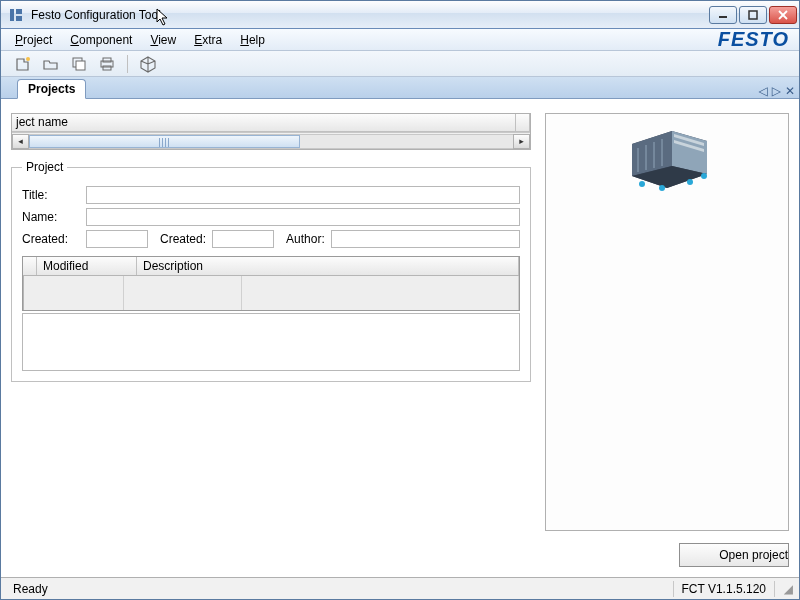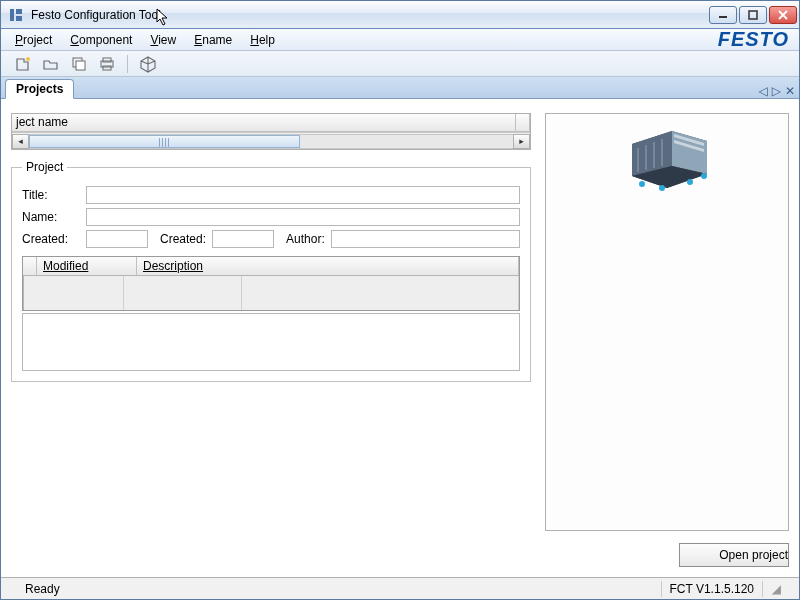--- a/index.html
+++ b/index.html
@@ -20,21 +20,21 @@
   .menubar .mitem { margin-right: 18px; color:#000; }
   .menubar .mitem .ul { text-decoration: underline; }
   .brand { margin-left:auto; margin-right:10px; font-weight:bold; font-size:20px; letter-spacing:1px; color:#0a4fa0; font-style:italic; }
 
   
   .toolbar { height: 26px; background: linear-gradient(to bottom, #f3f7fc, #e3ecf5); border-bottom: 1px solid #b8c6d8; display:flex; align-items:center; padding-left: 12px; gap:8px; }
   .tbtn { width:20px; height:20px; display:flex; align-items:center; justify-content:center; }
   .tbtn svg { display:block; }
 
   
-  .tabstrip { height: 22px; background: linear-gradient(to bottom, #cfe0f2, #b9d0ea); border-bottom: 1px solid #7f9bbf; display:flex; align-items:flex-end; padding-left:4px; position:relative; }
+  .tabstrip { height: 22px; background: linear-gradient(to bottom, #cfe0f2, #b9d0ea); border-bottom: 1px solid #7f9bbf; display:flex; align-items:flex-end; padding-left:16px; position:relative; }
   .tab { height: 20px; padding: 2px 10px 0 10px; background:#fff; border:1px solid #7f9bbf; border-bottom:1px solid #fff; border-top-left-radius:4px; border-top-right-radius:4px; font-weight:bold; position:relative; top:1px; }
   .tabextras { margin-left:auto; display:flex; align-items:center; gap:4px; margin-right:4px; color:#3a5d8a; font-size:10px; }
   .tabextras span { cursor:default; }
 
   
   .content { flex:1; background:#fff; display:flex; flex-direction:row; padding: 14px 10px 10px 10px; gap: 14px; overflow:hidden; }
   .leftcol { flex: 0 0 520px; display:flex; flex-direction:column; gap: 10px; }
   .rightcol { flex:1; display:flex; flex-direction:column; }
 
   
@@ -51,21 +51,21 @@
   
   fieldset.project { border:1px solid #c0c0c0; padding: 8px 10px 10px 10px; }
   fieldset.project legend { padding:0 4px; color:#000; }
   .frow { display:flex; align-items:center; margin:4px 0; gap:6px; }
   .frow label { width:58px; }
   .frow .field { flex:1; height:18px; border:1px solid #b8b8b8; background:#fff; }
   .frow .field.narrow { flex:0 0 62px; }
   .frow label.inline { width:auto; margin-left:6px; }
 
   .gridtable { border:1px solid #9a9a9a; margin-top:8px; }
-  .gridtable .ghead { display:flex; background:linear-gradient(to bottom,#fcfcfc,#e7e7e7); border-bottom:1px solid #b5b5b5;text-decoration:underline; }
+  .gridtable .ghead { display:flex; background:linear-gradient(to bottom,#fcfcfc,#e7e7e7); border-bottom:1px solid #b5b5b5; }
   .gridtable .ghead .gc { padding:2px 6px; border-right:1px solid #c0c0c0; }
   .gridtable .ghead .gc.blank { width:14px; flex:0 0 14px; padding:0;}
   .gc.c1 { width:100px; flex:0 0 100px; }
   .gc.c2 { width:118px; flex:0 0 118px; }
   .gc.c3 { flex:1; }
   .gridtable .grow { display:flex; height:17px; }
   .gridtable .grow .gc { border-right:1px solid #d0d0d0; }
   .gridtable .grow:nth-child(odd){ background:#eeeeee; }
   .gridtable .grow:nth-child(even){ background:#eeeeee; }
   .gridtable .grow .gc.blank { background:linear-gradient(to bottom,#fcfcfc,#e7e7e7); border-right:1px solid #b5b5b5;}
@@ -74,21 +74,21 @@
   .descbox { margin-top:2px; height:58px; border:1px solid #b8b8b8; background:#fff; }
 
   
   .preview { flex:1; border:1px solid #b0b0b0; background:#fdfdfd; display:flex; align-items:flex-start; justify-content:center; padding-top:12px; }
   .device { width:110px; height:70px; position:relative; }
 
   .btnrow { display:flex; gap:14px; margin-top:12px; justify-content:flex-end; }
   .btn { width:110px; height:24px; border:1px solid #8f8f8f; background:linear-gradient(to bottom,#fdfdfd,#e8e8e8); text-align:right; line-height:22px; }
 
   
-  .statusbar { height:22px; border-top:1px solid #b0b0b0; background:#f1f1f1; display:flex; align-items:center; padding:0 18px; font-size:12px; }
+  .statusbar { height:22px; border-top:1px solid #b0b0b0; background:#f1f1f1; display:flex; align-items:center; padding:0 6px; font-size:12px; }
   .statusbar .pane { padding:0 6px; }
   .statusbar .fill { flex:1; }
   .statusbar .grip { width:16px; text-align:right; color:#9a9a9a; }
   .statusbar .sepv { width:1px; height:16px; background:#c8c8c8; margin:0 2px; }
 </style>
 </head>
 <body>
 
 <div class="titlebar">
   <div class="app-icon">
@@ -118,21 +118,21 @@
     </div>
 </div>
 <svg class="cursor" width="16" height="20">
     <path d="M1 1 L1 14 L4 11 L7 17 L9 16 L6 10 L11 10 Z" fill="#fff" stroke="#000" stroke-width="1"></path>
   </svg>
 
 <div class="menubar">
   <div class="mitem"><span class="ul">P</span><span></span><span>roject</span></div>
   <div class="mitem"><span class="ul">C</span><span>omponent</span></div>
   <div class="mitem"><span class="ul">V</span><span>iew</span></div>
-  <div class="mitem"><span class="ul">E</span><span>name</span></div>
+  <div class="mitem"><span class="ul">E</span><span>xtra</span></div>
   <div class="mitem"><span class="ul">H</span><span>elp</span></div>
   <div class="brand">FESTO</div>
 </div>
 
 <div class="toolbar">
   <div class="tbtn">
       <svg width="18" height="18">
         <path d="M3 4 L3 15 L14 15 L14 7 L10 7 L10 4 Z" fill="none" stroke="#6a6a6a" stroke-width="1.2"></path>
         <circle cx="14" cy="4" r="2" fill="#f5c04a"></circle>
       </svg>

